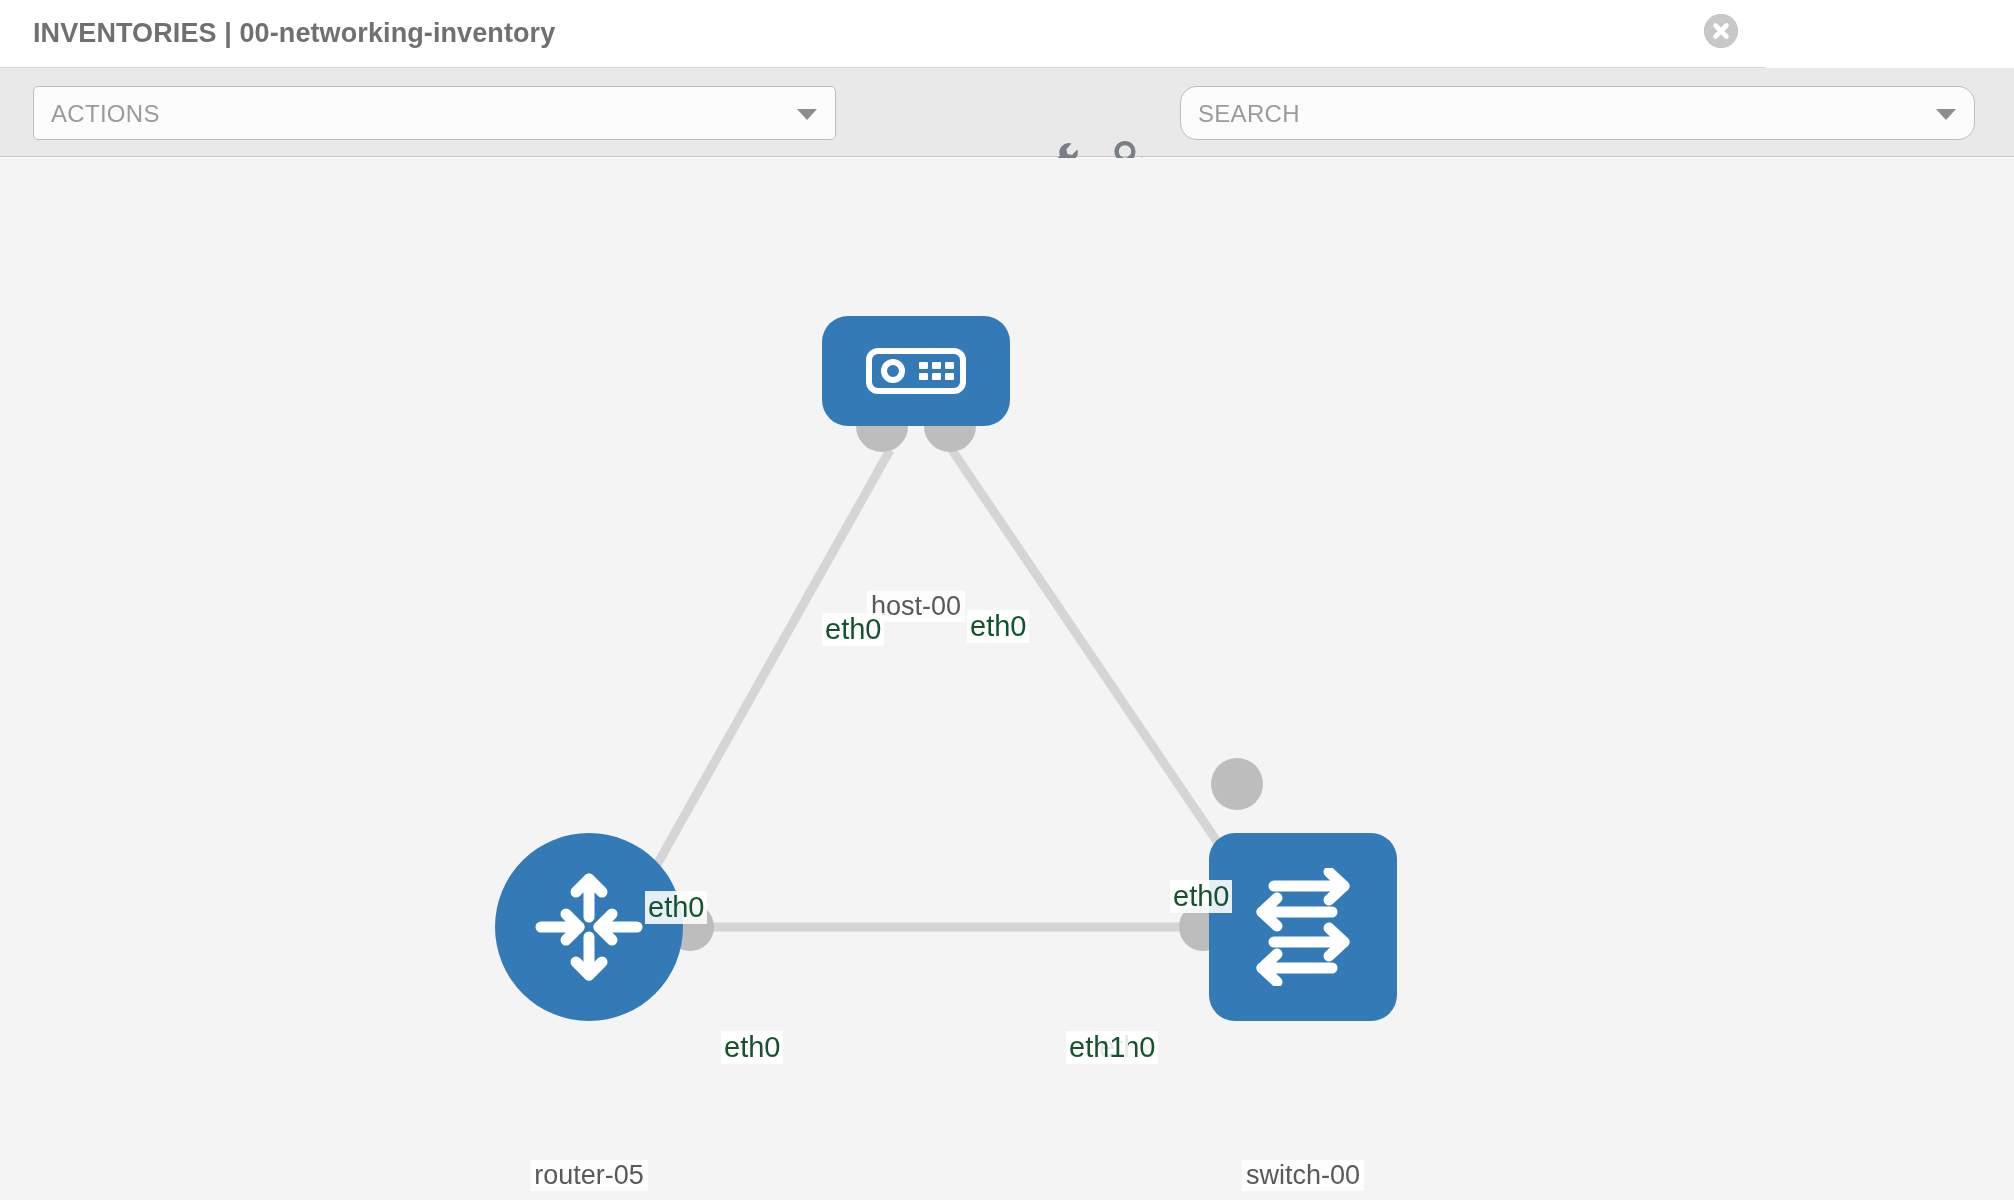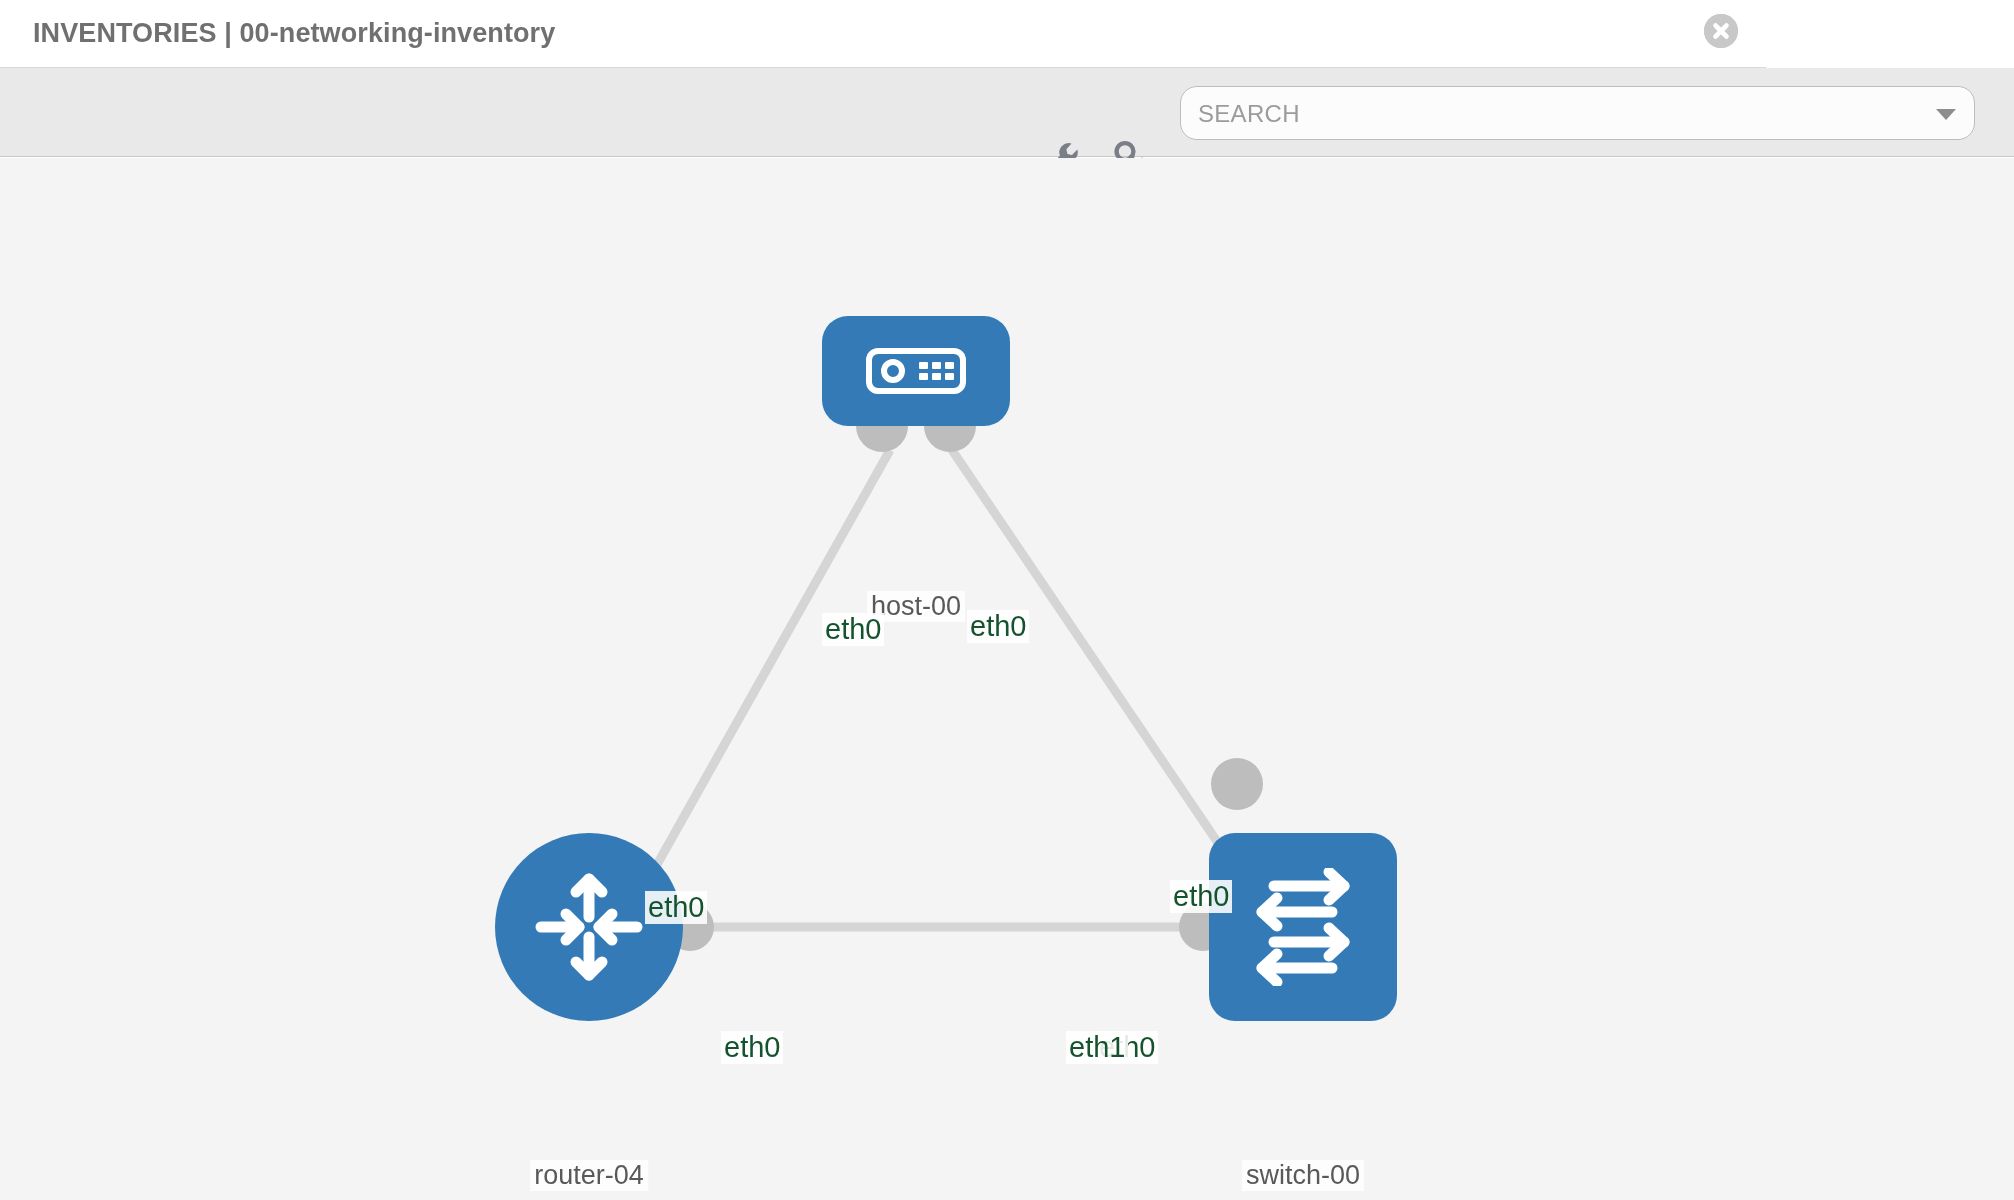--- a/index.html
+++ b/index.html
@@ -194,20 +194,24 @@
     <div class="close-btn">
       <svg viewBox="0 0 34 34" aria-hidden="true">
         <circle cx="17" cy="17" r="17" fill="#c8c8c8"></circle>
         <path d="M11.5 11.5 L22.5 22.5 M22.5 11.5 L11.5 22.5" stroke="#ffffff" stroke-width="4.6" stroke-linecap="round"></path>
       </svg>
     </div>
   </div>
 
   <div class="toolbar">
 
+    <div class="actions-select">
+      <span class="label">ACTIONS</span>
+      <span class="caret"></span>
+    </div>
 
     <div class="tool-icon tool-wrench">
       <svg viewBox="0 0 44 44" aria-hidden="true">
         <path d="M29.5 9.5 a9.5 9.5 0 0 0 -11.6 12.3 L9.4 30.2 a2.6 2.6 0 0 0 0 3.7 l1.6 1.6 a2.6 2.6 0 0 0 3.7 0 l8.4 -8.4 a9.5 9.5 0 0 0 12.3 -11.6 l-5.4 5.4 -4.6 -1.0 -1.0 -4.6 z" fill="currentColor"></path>
       </svg>
     </div>
 
     <div class="tool-icon tool-key">
       <svg viewBox="0 0 44 44" aria-hidden="true">
         <circle cx="17" cy="17.5" r="8.4" fill="none" stroke="currentColor" stroke-width="4.4"></circle>
@@ -276,21 +280,21 @@
 
               <path d="M10 58 L48 58"></path>
               <path d="M35 45 L48 58 L35 71"></path>
 
               <path d="M106 58 L68 58"></path>
               <path d="M81 45 L68 58 L81 71"></path>
             </g>
           </svg>
         </span>
       </div>
-      <div class="node-label">router-04</div>
+      <div class="node-label">router-05</div>
     </div>
 
     <div class="node" id="node-switch">
       <div class="node-shape node-rounded">
         <span>
           <svg width="118" height="118" viewBox="0 0 118 118" aria-hidden="true">
             <g stroke="#ffffff" stroke-width="11" stroke-linecap="round" stroke-linejoin="round" fill="none">
 
               <path d="M30 18 L100 18"></path>
               <path d="M85 4 L100 18 L85 32"></path>

